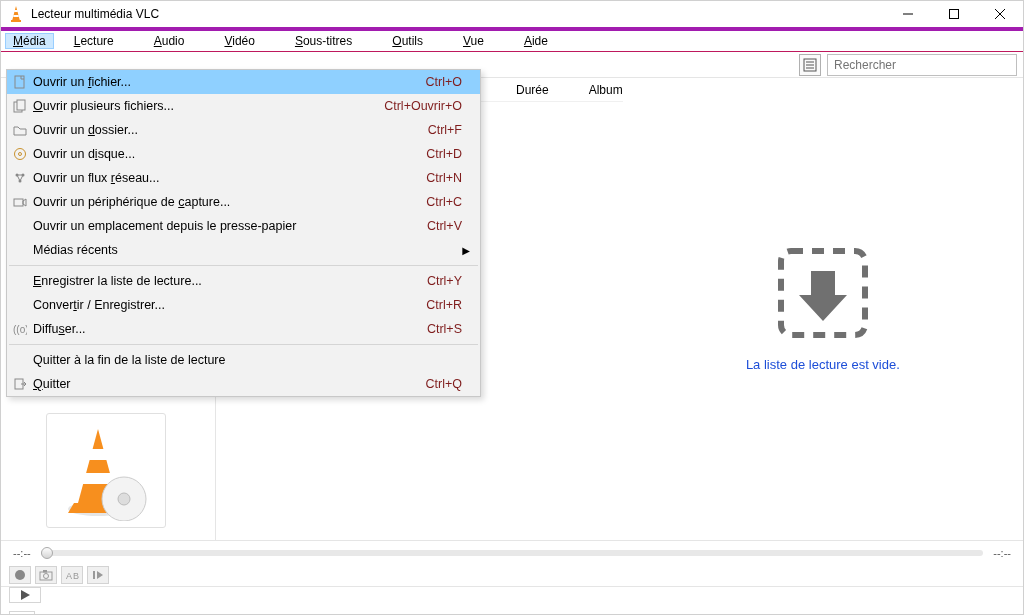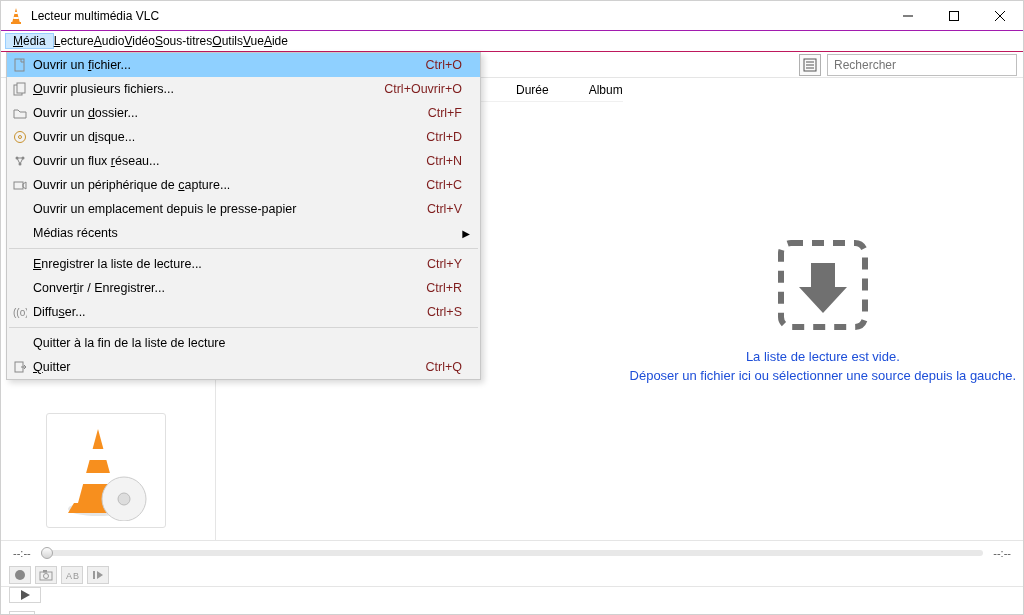--- a/index.html
+++ b/index.html
@@ -1,26 +1,26 @@
 <!DOCTYPE html>
 <html><head>
 <meta charset="utf-8">
 <style>
 * { box-sizing: border-box; margin: 0; padding: 0; font-family: "Segoe UI", Tahoma, sans-serif; }
 body { width: 1024px; height: 615px; background: #fff; overflow: hidden; position: relative; border: 1px solid #d0d0d0; }
 
 
-.titlebar { height: 30px; display: flex; align-items: center; padding-left: 6px; border-bottom: 1px solid #a21caf; }
+.titlebar { height: 30px; display: flex; align-items: center; padding-left: 6px; border-bottom: 4px solid #a21caf; }
 .titlebar .logo { width: 18px; height: 18px; margin-right: 6px; }
 .titlebar .title { font-size: 12px; flex: 1; }
 .titlebar .win-btn { width: 46px; height: 30px; display: flex; align-items: center; justify-content: center; font-size: 10px; color: #000; }
 
 
 .menubar { height: 20px; display: flex; align-items: center; padding: 0 4px; font-size: 12px; }
-.menubar .menu-item { padding: 1px 0; cursor: default; }
+.menubar .menu-item { padding: 1px 20px; cursor: default; }
 .menubar .menu-item .ul { text-decoration: underline; }
 .menubar .menu-item.active { background: #cde8ff; border: 1px solid #99ceff; padding: 0 7px; }
 
 
 .tool-row { height: 27px; display: flex; align-items: center; border-top: 1px solid #be185d; border-bottom: 1px solid #e5e5e5; padding: 0 6px; gap: 6px; }
 .tool-row .spacer { flex: 1; }
 .tool-row .pl-btn { width: 22px; height: 22px; border: 1px solid #b0b0b0; display: flex; align-items: center; justify-content: center; background: #fafafa; }
 .tool-row input { flex: 0 0 190px; height: 22px; border: 1px solid #bfbfbf; padding: 0 6px; font-size: 12px; }
 
 
@@ -28,21 +28,21 @@
 .sidebar { width: 215px; border-right: 1px solid #e5e5e5; padding-top: 14px; position: relative; }
 .cone-box { position: absolute; left: 45px; top: 335px; width: 120px; height: 115px; background: #fff; border: 1px solid #e0e0e0; border-radius: 3px; display: flex; align-items: center; justify-content: center; }
 
 .content { flex: 1; display: flex; flex-direction: row; }
 .col-headers { height: 24px; display: flex; align-items: center; font-size: 12px; padding-left: 300px; gap: 40px; border-bottom: 1px solid #f0f0f0; }
 .empty-area { flex: 1; display: flex; flex-direction: column; align-items: center; justify-content: center; color: #1d4ed8; font-size: 13px; }
 .drop-icon { width: 100px; height: 100px; margin-bottom: 14px; }
 .empty-area .line1 { margin-bottom: 4px; }
 
 
-.dropdown { position: absolute; left: 5px; top: 51px; width: 475px; background: #f2f2f2; border: 1px solid #c8c8c8; box-shadow: 3px 3px 6px rgba(0,0,0,.15); z-index: 10; font-size: 12.5px; }
+.dropdown { position: absolute; left: 5px; top: 68px; width: 475px; background: #f2f2f2; border: 1px solid #c8c8c8; box-shadow: 3px 3px 6px rgba(0,0,0,.15); z-index: 10; font-size: 12.5px; }
 .dropdown .row { height: 24px; display: flex; align-items: center; padding-right: 18px; position: relative; }
 .dropdown .row.highlighted { background: #8fd0ff; }
 .dropdown .ico { width: 26px; display: flex; justify-content: center; color: #777; }
 .dropdown .lbl { flex: 1; }
 .dropdown .lbl .ul { text-decoration: underline; }
 .dropdown .shortcut { color: #7f1d1d; }
 .dropdown .arrow { position: absolute; right: 10px; font-size: 10px; }
 .dropdown .sep { height: 1px; background: #d5d5d5; margin: 3px 2px; }
 
 
@@ -142,21 +142,20 @@
       <span>Album</span>
     </div>
     <div class="empty-area">
       <span class="drop-icon">
         <svg viewBox="0 0 100 100">
           <rect x="8" y="8" width="84" height="84" rx="10" fill="none" stroke="#707070" stroke-width="6" stroke-dasharray="12 9"></rect>
           <polygon points="38,28 62,28 62,52 74,52 50,78 26,52 38,52" fill="#707070"></polygon>
         </svg>
       </span>
       <div class="line1">La liste de lecture est vide.</div>
-      <div>Déposer un fichier ici ou sélectionner une source depuis la gauche.</div>
     </div>
   </div>
 </div>
 
 <div class="seekbar">
   <span>--:--</span>
   <div class="track">
       <div class="knob"></div>
     </div>
   <span>--:--</span>

